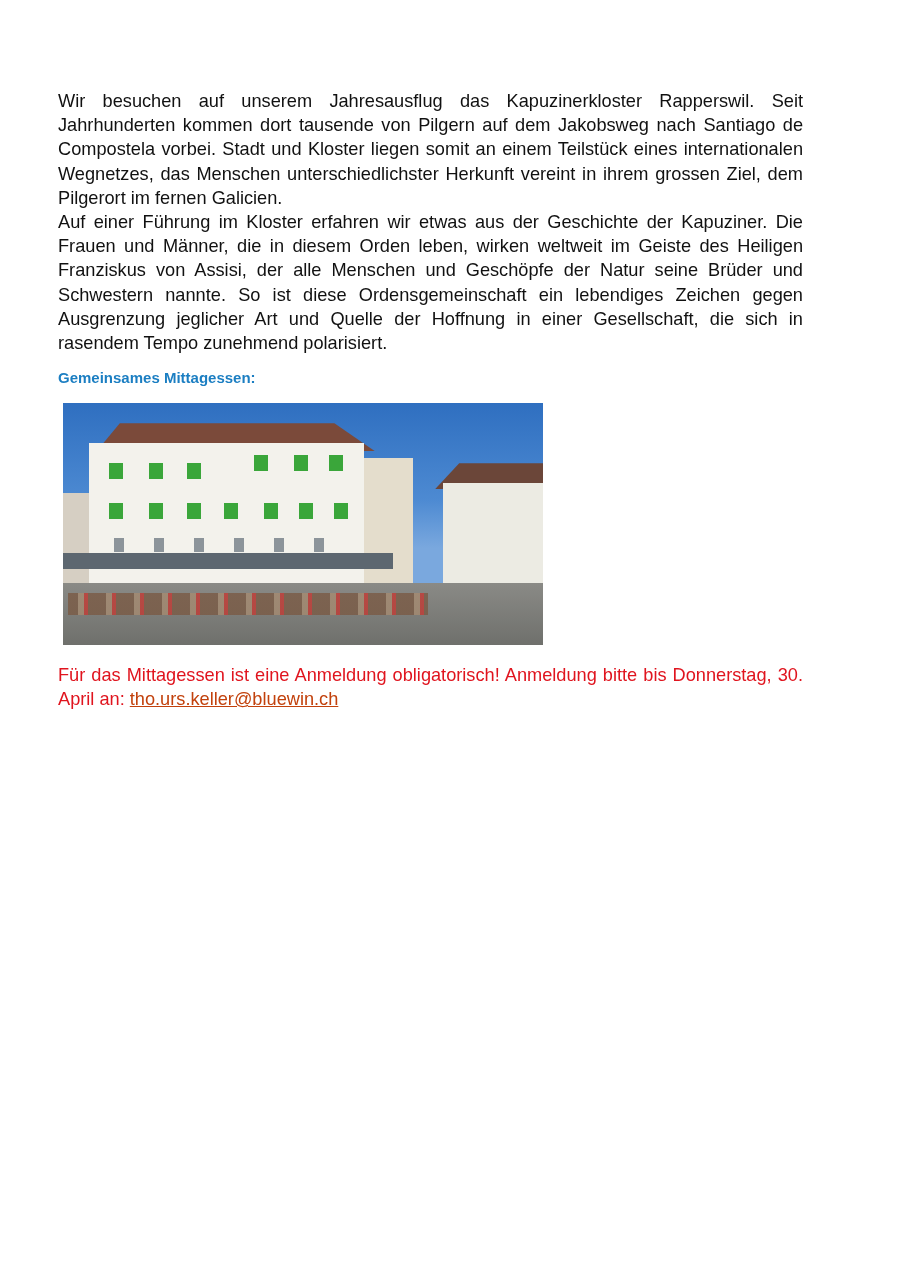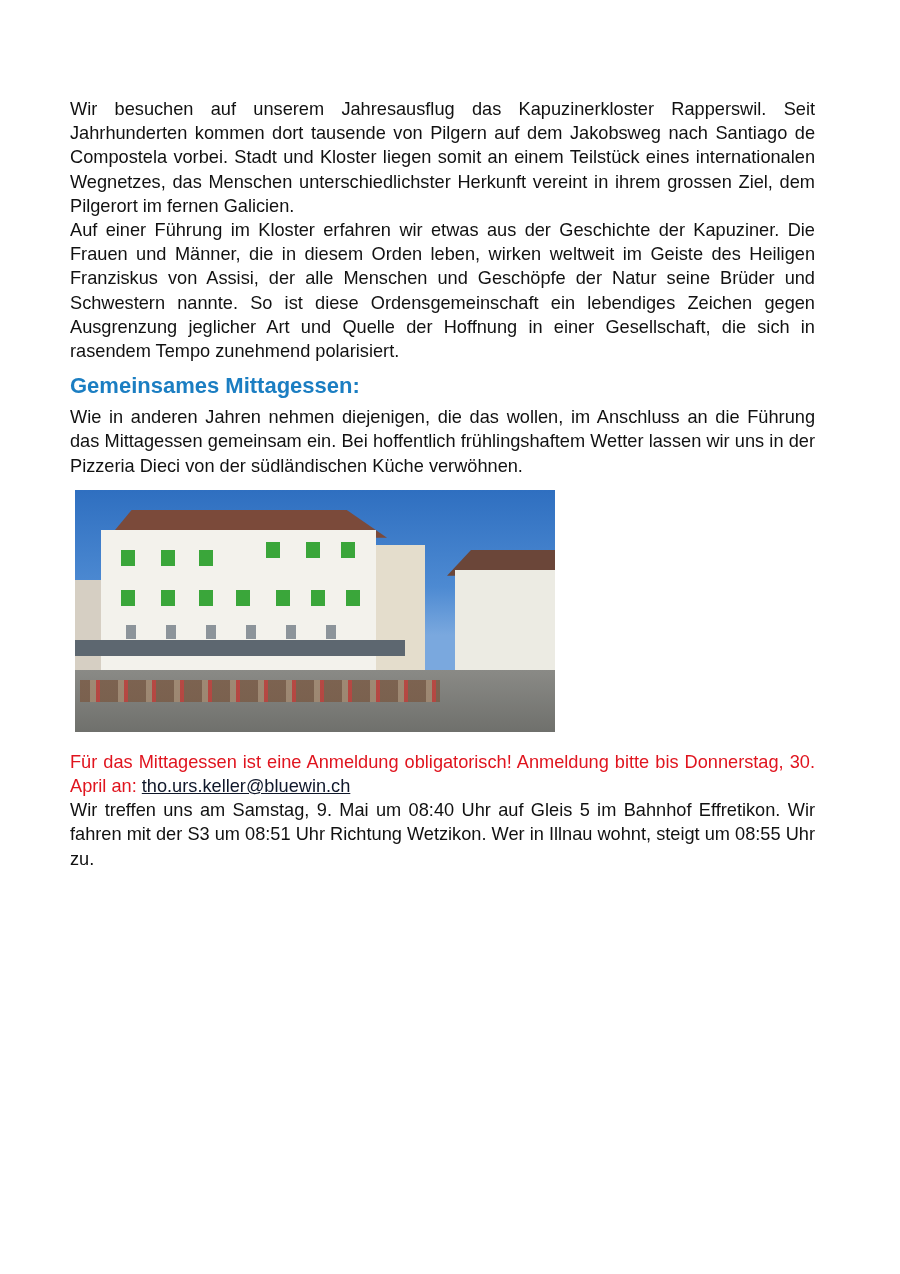--- a/index.html
+++ b/index.html
@@ -1,31 +1,31 @@
 <!DOCTYPE html>
 <html><head>
   <meta charset="utf-8">
   <style>
     html, body { margin: 0; padding: 0; background: #ffffff; }
     body { width: 900px; height: 1274px; position: relative; overflow: hidden; }
     .page {
-      position: absolute; left: 70px; top: 89px; width: 745px;
+      position: absolute; left: 58px; top: 89px; width: 745px;
       font-family: "Liberation Sans", sans-serif;
-      font-size: 18.2px; line-height: 24.2px; color: #111111; margin-top: 8px;
+      font-size: 18.2px; line-height: 24.2px; color: #111111;
     }
     .para { margin: 0; text-align: justify; text-align-last: left; }
     h2 {
       font-family: "Liberation Sans", sans-serif;
-      font-weight: bold; font-size: 22px; line-height: 26px;
+      font-weight: bold; font-size: 15px; line-height: 26px;
       color: #1b7ec2; margin: 0;
     }
     .h-meal { margin-top: 10px; margin-bottom: 6px; }
     .h-meet { margin-top: 11px; margin-bottom: 6px; }
     .notice { color: #e0141e; margin-top: 18px; }
-    .notice a { color: #0f172a; text-decoration: underline; }
+    .notice a { color: #c2410c; text-decoration: underline; }
     .photo {
       margin-top: 12px; margin-left: 5px; width: 480px; height: 242px;
       position: relative; overflow: hidden;
       background: linear-gradient(#2f6fc0 0%, #4d8ad2 40%, #7aa8de 60%);
     }
     .ground { position:absolute; left:0; right:0; bottom:0; height:62px;
       background: linear-gradient(#8a8a86, #6f706c); }
     .bldg-main { position:absolute; left:26px; top:40px; width:275px; height:150px; background:#f3f2ec; }
     .roof-main { position:absolute; left:22px; top:20px; width:290px; height:28px; background:#7b4a3a;
       clip-path: polygon(4% 100%, 12% 0, 86% 0, 100% 100%); }
@@ -41,21 +41,20 @@
       background: repeating-linear-gradient(90deg, #7a5a44 0 10px, #a58a70 10px 16px, #c23a34 16px 20px, #7a5a44 20px 28px); opacity:.8; }
   </style>
 </head>
 <body>
 
 <div class="page">
   <p class="para">Wir besuchen auf unserem Jahresausflug das Kapuzinerkloster Rapperswil. Seit Jahrhunderten kommen dort tausende von Pilgern auf dem Jakobsweg nach Santiago de Compostela vorbei. Stadt und Kloster liegen somit an einem Teilstück eines internationalen Wegnetzes, das Menschen unterschiedlichster Herkunft vereint in ihrem grossen Ziel, dem Pilgerort im fernen Galicien.</p>
   <p class="para">Auf einer Führung im Kloster erfahren wir etwas aus der Geschichte der Kapu­ziner. Die Frauen und Männer, die in diesem Orden leben, wirken weltweit im Geiste des Heiligen Franziskus von Assisi, der alle Menschen und Geschöpfe der Natur seine Brüder und Schwestern nannte. So ist diese Ordensgemein­schaft ein lebendiges Zeichen gegen Ausgrenzung jeglicher Art und Quelle der Hoffnung in einer Gesellschaft, die sich in rasendem Tempo zunehmend pola­risiert.</p>
 
   <h2 class="h-meal">Gemeinsames Mittagessen:</h2>
-  <p class="para">Wie in anderen Jahren nehmen diejenigen, die das wollen, im Anschluss an die Führung das Mittagessen gemeinsam ein. Bei hoffentlich frühlingshaftem Wet­ter lassen wir uns in der Pizzeria Dieci von der südländischen Küche verwöh­nen.</p>
 
   <div class="photo" title="Pizzeria Dieci am Hauptplatz in Rapperswil">
     <div class="bldg-left"></div>
     <div class="roof-right"></div>
     <div class="bldg-right"></div>
     <div class="bldg-side"></div>
     <div class="roof-main"></div>
     <div class="bldg-main">
       <div class="shutter" style="left:20px;top:20px"></div>
       <div class="shutter" style="left:60px;top:20px"></div>
@@ -77,14 +76,13 @@
       <div class="window" style="left:185px;top:95px"></div>
       <div class="window" style="left:225px;top:95px"></div>
     </div>
     <div class="awning"></div>
     <div class="ground"></div>
     <div class="terrace"></div>
   </div>
 
   <p class="para notice"><span>Für das Mittagessen ist eine Anmeldung obligatorisch! Anmeldung bitte bis Donnerstag, 30. April an: </span><a title="tho.urs.keller@bluewin.ch">tho.urs.keller@bluewin.ch</a></p>
 
-  <p class="para">Wir treffen uns am Samstag, 9. Mai um 08:40 Uhr auf Gleis 5 im Bahnhof Effre­tikon. Wir fahren mit der S3 um 08:51 Uhr Richtung Wetzikon. Wer in Illnau wohnt, steigt um 08:55 Uhr zu.</p>
 </div>
 
 </body></html>

